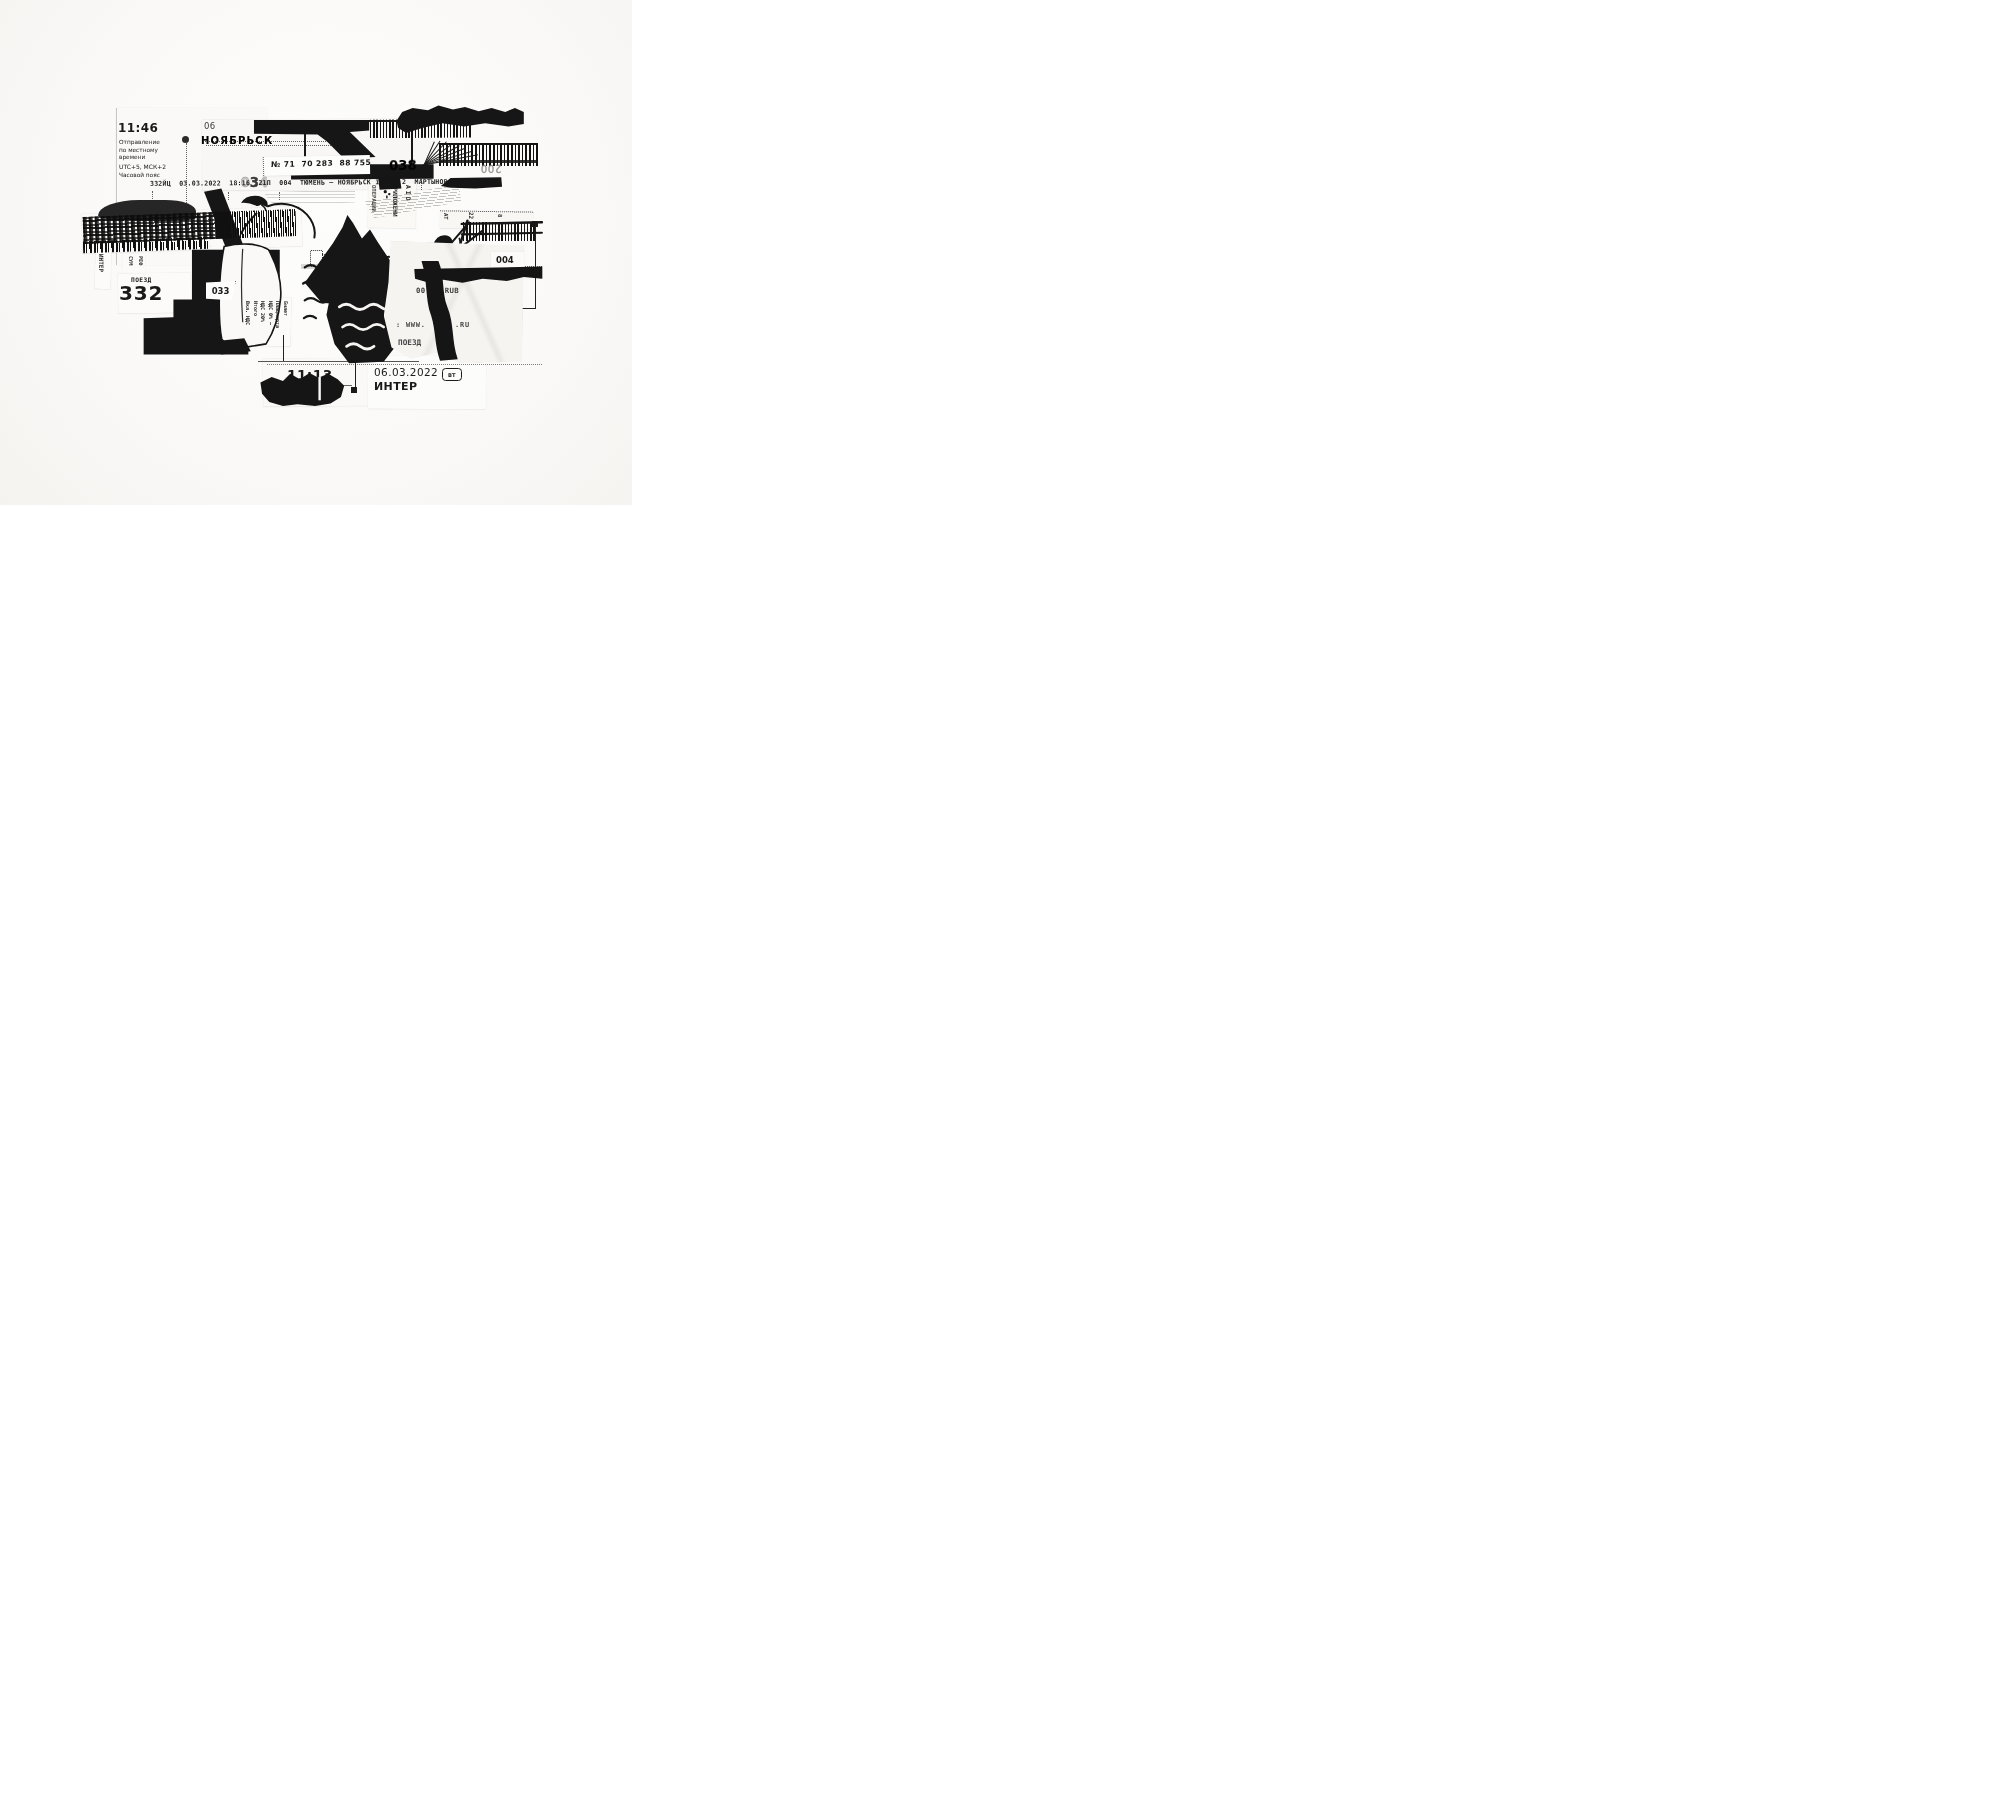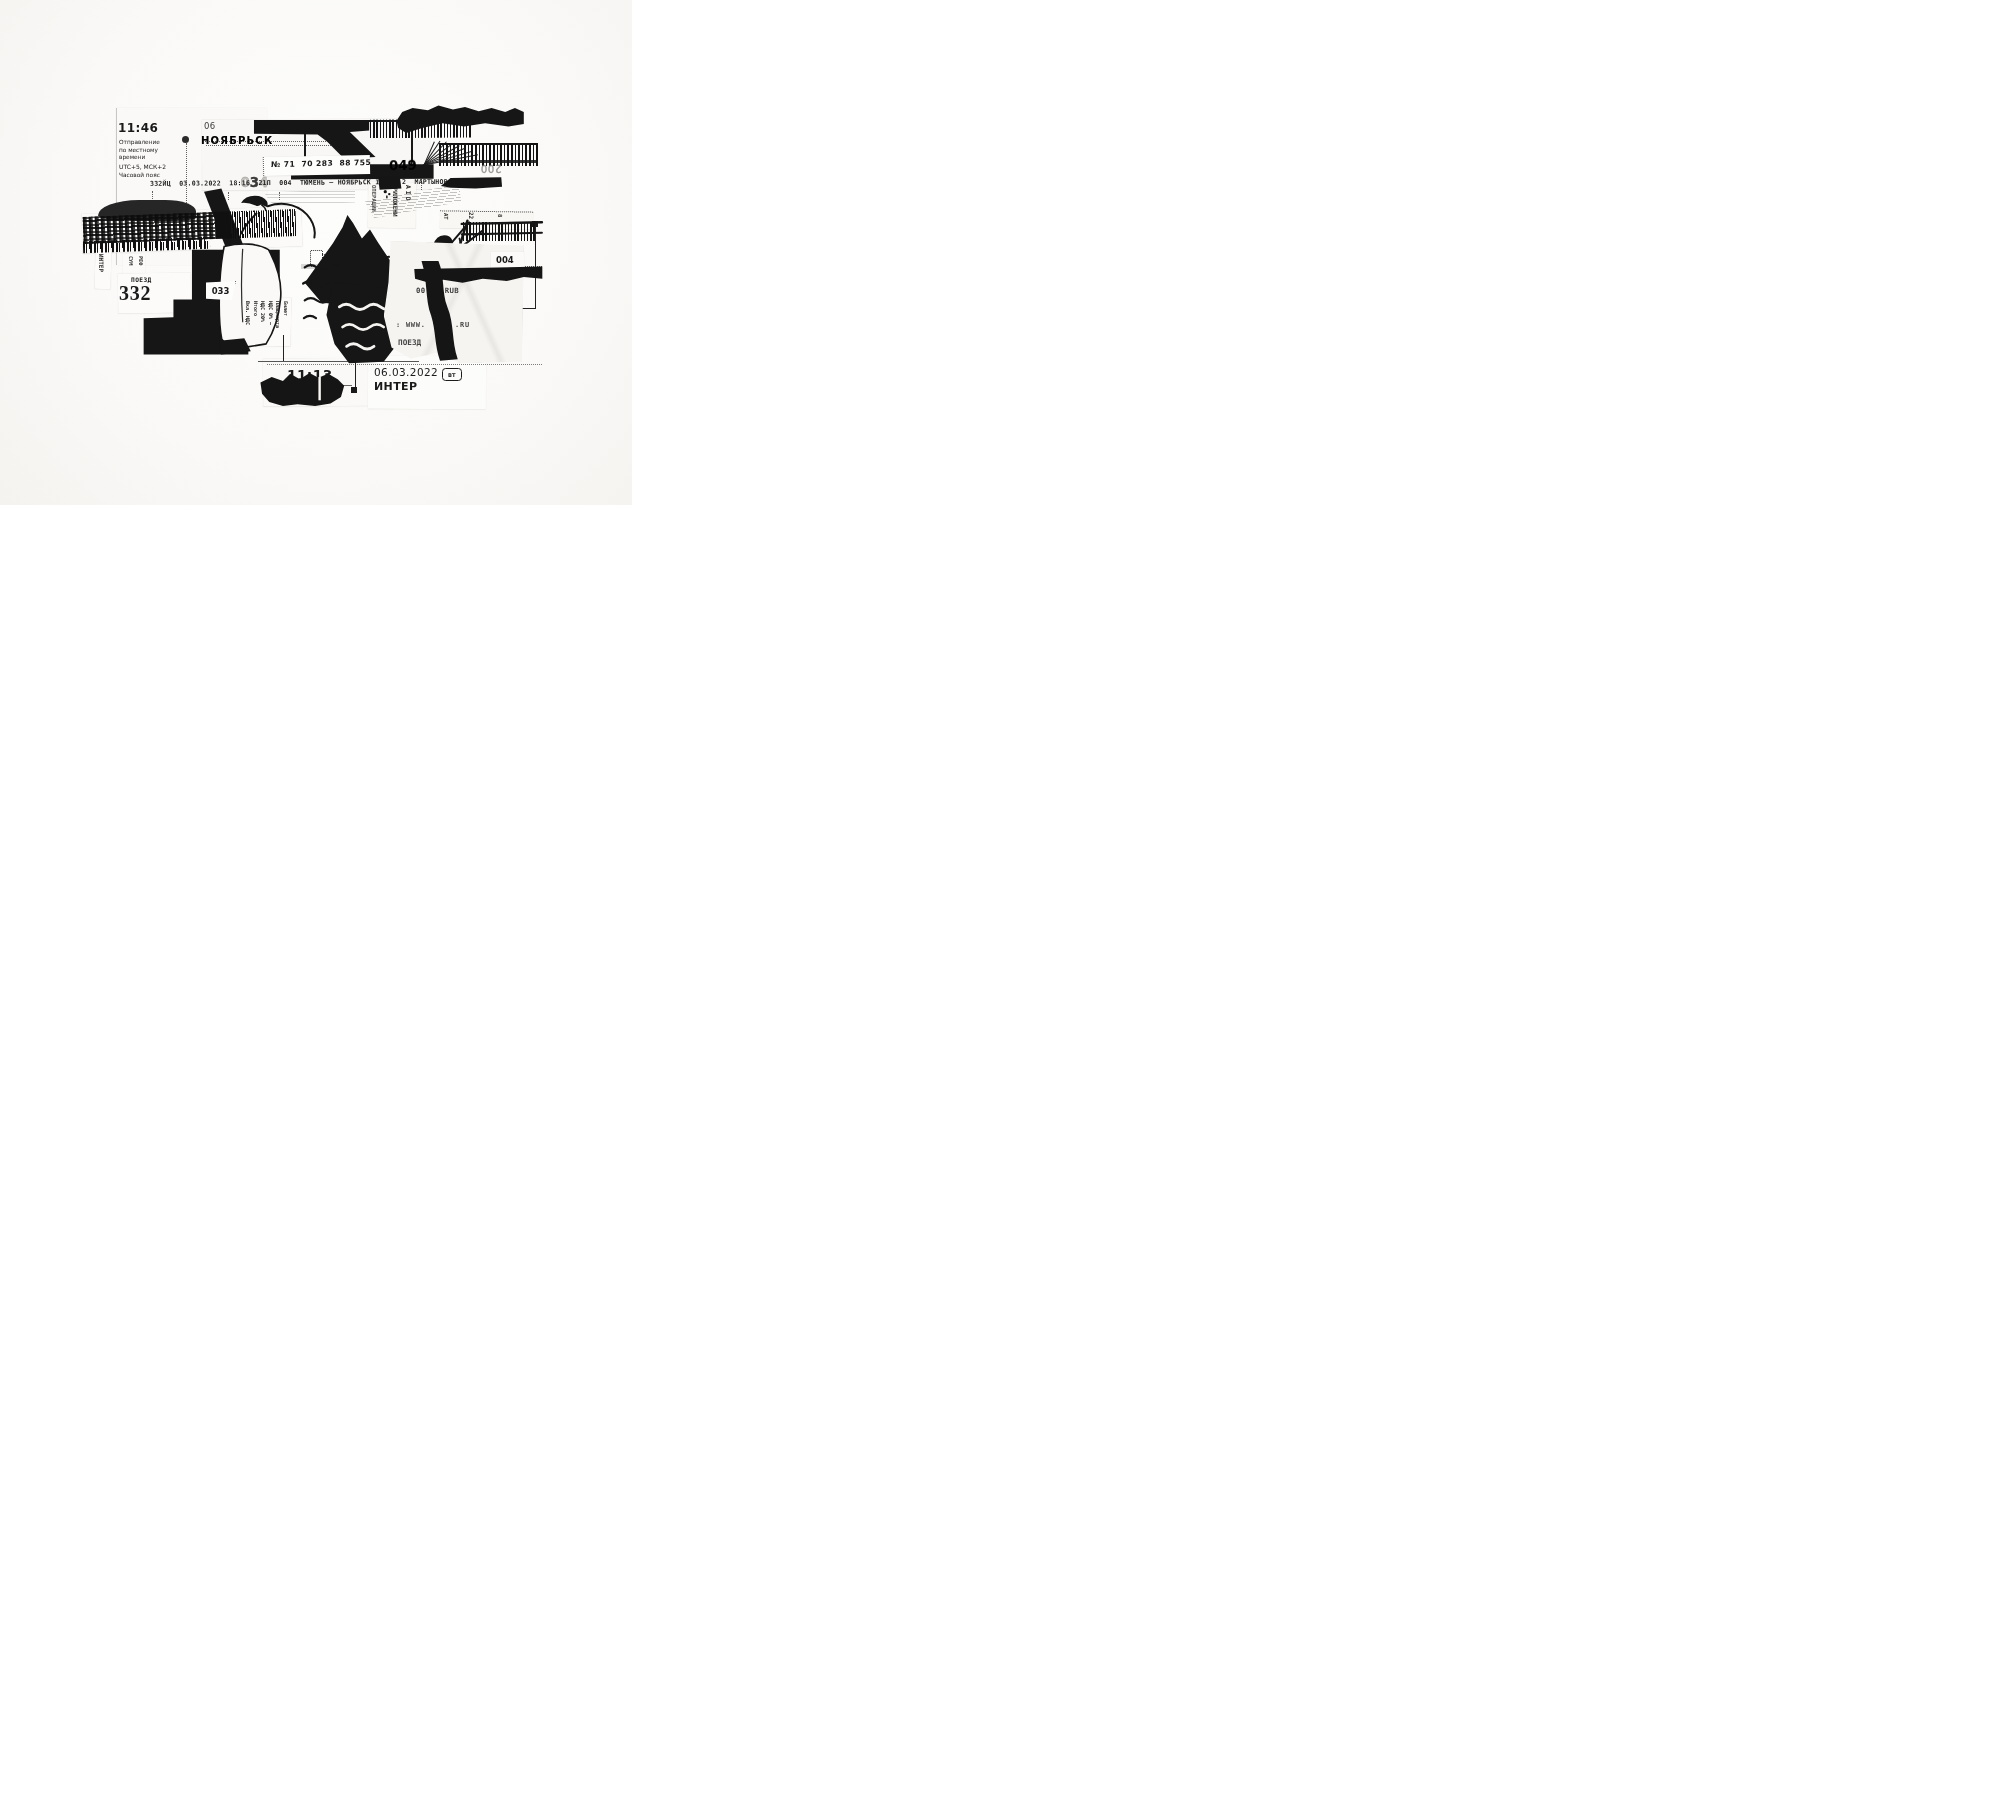--- a/index.html
+++ b/index.html
@@ -151,42 +151,42 @@
   <div class="txt sans z5" style="left:119px;top:154px;font-size:5.8px;font-weight:500;">времени</div>
   <div class="txt sans z5" style="left:119px;top:164px;font-size:6px;font-weight:500;">UTC+5, МСК+2</div>
   <div class="txt sans z5" style="left:119px;top:172px;font-size:5.8px;font-weight:500;">Часовой пояс</div>
 
   <div class="txt sans z5" style="left:204px;top:122px;font-size:8.5px;color:#3c3c3c;letter-spacing:0.4px;">06</div>
   <div class="txt sans z5 rough" style="left:201px;top:135px;font-size:10px;font-weight:700;letter-spacing:1.2px;color:#171717;text-shadow:0 0.4px 0 rgba(0,0,0,.35);">НОЯБРЬСК</div>
 
   <div class="txt sans z5 ghost" style="left:222px;top:160px;font-size:13.3px;">
     <span>0</span><span class="dark">3</span><span>4</span>
   </div>
-  <div class="txt sans z5 rough" style="left:389px;top:158px;font-size:13.3px;font-weight:800;color:#262626;transform:rotate(-1deg);">049</div>
+  <div class="txt sans z5 rough" style="left:389px;top:158px;font-size:13.3px;font-weight:800;color:#262626;transform:rotate(-1deg);">038</div>
   <div class="txt sans z5 rot180" style="left:480px;top:162px;font-size:10px;color:#8a8886;-webkit-text-stroke:0.3px #7b7976;letter-spacing:0.8px;opacity:.85;">200</div>
 
   <div class="txt sans z5" style="left:271px;top:160px;font-size:7.7px;font-weight:700;letter-spacing:0.4px;transform:rotate(-1.2deg);">№ 71  70 283  88 755</div>
 
   <div class="txt mono z5" style="left:150px;top:180px;font-size:6.6px;font-weight:700;letter-spacing:0.2px;transform:rotate(-0.4deg);color:#1d1d1d;">332ЙЦ  03.03.2022  18:16  21П  004  ТЮМЕНЬ — НОЯБРЬСК 1  П</div>
   <div class="txt mono z5" style="left:402px;top:179px;font-size:6.6px;font-weight:700;letter-spacing:0.2px;color:#1d1d1d;">2  МАРТЫНОВ=ДА</div>
 
   <div class="txt mono z5 vrot" style="left:377px;top:185px;font-size:5.6px;font-weight:700;color:#2c2c2c;opacity:.85;">ОПЕРАЦИИ</div>
   <div class="txt mono z5 vrot" style="left:398px;top:184px;font-size:6px;font-weight:700;color:#2c2c2c;">ПРИЛОЖЕНИ</div>
   <div class="txt mono z5 vrot" style="left:411px;top:185px;font-size:6.4px;font-weight:700;letter-spacing:2px;color:#2c2c2c;">AID</div>
   <div class="txt mono z5 vrot" style="left:449px;top:213px;font-size:5.6px;font-weight:700;color:#333;">АТ</div>
   <div class="txt mono z5 vrot" style="left:474px;top:212px;font-size:6px;font-weight:700;color:#333;">22</div>
   <div class="txt mono z5 vrot" style="left:503px;top:214px;font-size:5.6px;font-weight:700;color:#333;">8</div>
 
   <div class="txt mono z5 vrot" style="left:104px;top:254px;font-size:6px;font-weight:700;color:#2b2b2b;">ИНТЕР</div>
   <div class="z5 abs vrot" style="left:145px;top:256px;">
     <div class="mono" style="font-size:5.2px;font-weight:700;color:#2b2b2b;line-height:9.7px;white-space:pre;">РЕФ</div>
     <div class="mono" style="font-size:5.2px;font-weight:700;color:#2b2b2b;line-height:9.7px;white-space:pre;">СУМ</div>
   </div>
   <div class="txt mono z5" style="left:131px;top:276px;font-size:6.2px;font-weight:700;letter-spacing:0.4px;">ПОЕЗД</div>
-  <div class="txt sans z5" style="left:119px;top:282px;font-size:20px;font-weight:900;letter-spacing:0.8px;font-family:Liberation Serif, serif;">332</div>
+  <div class="txt sans z5" style="left:119px;top:282px;font-size:20px;font-weight:900;letter-spacing:0.8px;">332</div>
 
   <div class="z5 abs" style="left:206px;top:281px;width:29px;height:19.3px;background:#fdfdfc;clip-path:polygon(0 8%,100% 0,86% 100%,0 92%);display:flex;align-items:center;justify-content:center;border-right:0.8px dotted #555;">
     <span class="sans" style="font-size:8.5px;font-weight:800;text-align:right;">033</span>
   </div>
 
   <div class="z5 abs vrot" style="left:289px;top:301px;">
     <div class="mono" style="font-size:5px;font-weight:700;line-height:7.5px;white-space:pre;">Билет</div>
     <div class="mono" style="font-size:5px;font-weight:700;line-height:7.5px;white-space:pre;">Плацкарта</div>
     <div class="mono" style="font-size:5px;font-weight:700;line-height:7.5px;white-space:pre;">НДС 0% —</div>
     <div class="mono" style="font-size:5px;font-weight:700;line-height:7.5px;white-space:pre;">НДС 20%</div>

